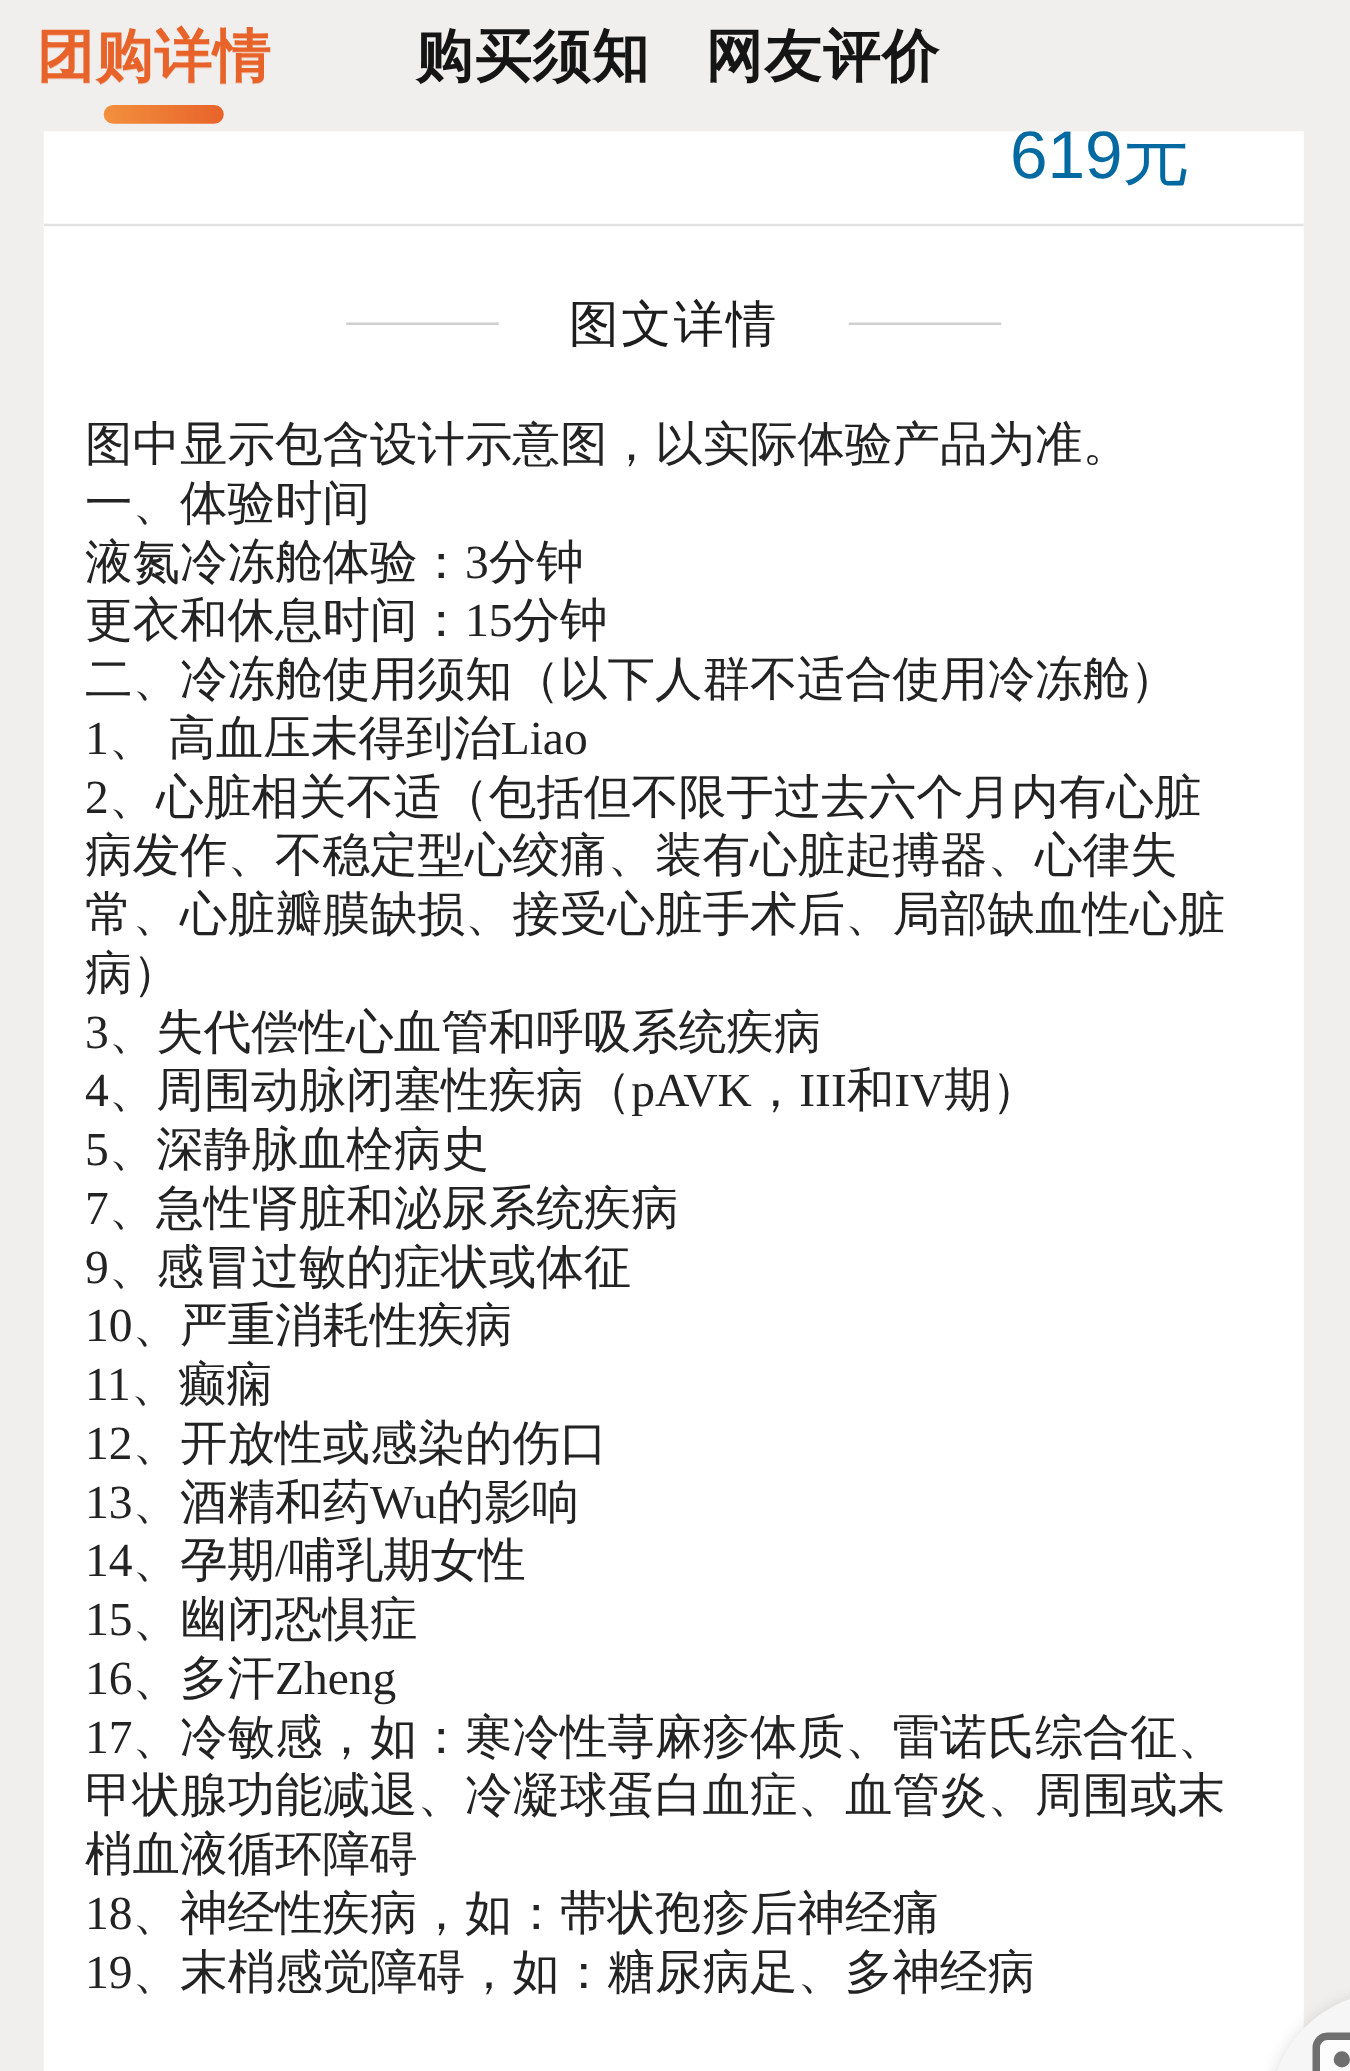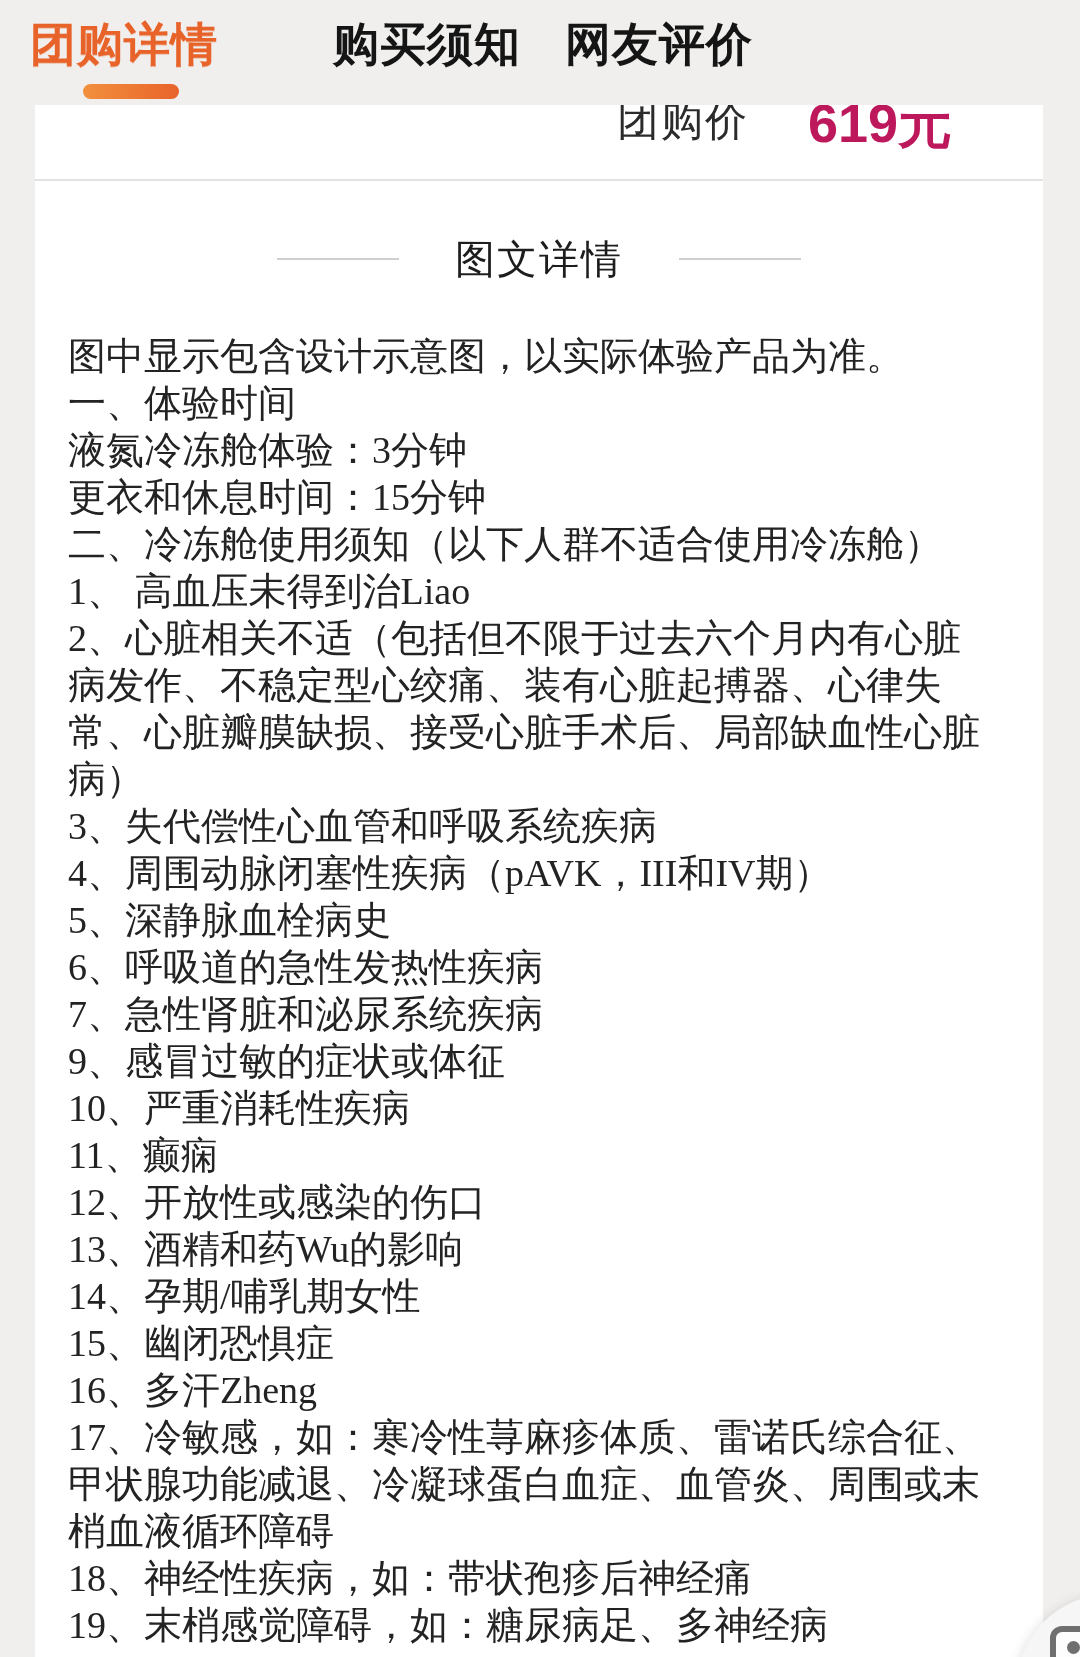--- a/index.html
+++ b/index.html
@@ -17,22 +17,22 @@
   .tab-1{left:30px;}
   .tab-2{left:295px;margin-left:38px;}
   .tab-3{left:565px;}
   .indicator{position:absolute;left:83px;top:84px;width:96px;height:15px;border-radius:9px;
        background:linear-gradient(90deg,#f2903d,#e8632a);}
   
   .card{position:absolute;left:35px;top:105px;width:1008px;height:1552px;
         background:#ffffff;overflow:hidden;}
   .price-label{position:absolute;left:582px;top:-12px;font-size:42px;color:#2b2b2b;
         letter-spacing:2px;white-space:nowrap;}
-  .price-value{position:absolute;left:773px;top:-17px;font-size:54px;font-weight:bold;
-        color:#be185d;white-space:nowrap;}
+  .price-value{position:absolute;left:773px;top:-17px;font-size:54px;font-weight:normal;
+        color:#0369a1;white-space:nowrap;}
   .divider{position:absolute;left:0;top:74px;width:1008px;height:0;
         border-top:2px solid #e2e2e2;}
   .section-header{position:absolute;left:0;top:128px;width:1008px;height:52px;
         display:flex;align-items:center;justify-content:center;gap:56px;}
   .header-line{width:122px;height:2px;background:#cfcfcf;}
   .section-title{font-size:40px;color:#1d1d1d;letter-spacing:2px;white-space:nowrap;}
   .body-text{position:absolute;left:33px;top:228px;width:916px;
         font-size:38px;line-height:47px;color:#232323;
         word-break:break-all;overflow-wrap:anywhere;}
   .detail-line{margin:0;padding:0;font-family:Liberation Serif, serif;}
@@ -48,42 +48,40 @@
 <body>
 
 <div class="tabbar">
   <div class="tab tab-1 active">团购详情</div>
   <div class="tab tab-2">购买须知</div>
   <div class="tab tab-3">网友评价</div>
   <div class="indicator"></div>
 </div>
 
 <div class="card">
-  <div class="price-label">团购价</div>
   <div class="price-value">619元</div>
   <div class="divider"></div>
 
   <div class="section-header">
     <div class="header-line"></div>
     <div class="section-title">图文详情</div>
     <div class="header-line"></div>
   </div>
 
   <div class="body-text" id="detail-lines">
       <div class="detail-line">图中显示包含设计示意图，以实际体验产品为准。</div>
       <div class="detail-line">一、体验时间</div>
       <div class="detail-line">液氮冷冻舱体验：3分钟</div>
       <div class="detail-line">更衣和休息时间：15分钟</div>
       <div class="detail-line">二、冷冻舱使用须知（以下人群不适合使用冷冻舱）</div>
       <div class="detail-line">1、 高血压未得到治Liao</div>
       <div class="detail-line">2、心脏相关不适（包括但不限于过去六个月内有心脏病发作、不稳定型心绞痛、装有心脏起搏器、心律失常、心脏瓣膜缺损、接受心脏手术后、局部缺血性心脏病）</div>
       <div class="detail-line">3、失代偿性心血管和呼吸系统疾病</div>
       <div class="detail-line">4、周围动脉闭塞性疾病（pAVK，III和IV期）</div>
       <div class="detail-line">5、深静脉血栓病史</div>
-      <div class="detail-line">6、呼吸道的急性发热性疾病</div>
       <div class="detail-line">7、急性肾脏和泌尿系统疾病</div>
       <div class="detail-line">9、感冒过敏的症状或体征</div>
       <div class="detail-line">10、严重消耗性疾病</div>
       <div class="detail-line">11、癫痫</div>
       <div class="detail-line">12、开放性或感染的伤口</div>
       <div class="detail-line">13、酒精和药Wu的影响</div>
       <div class="detail-line">14、孕期/哺乳期女性</div>
       <div class="detail-line">15、幽闭恐惧症</div>
       <div class="detail-line">16、多汗Zheng</div>
       <div class="detail-line">17、冷敏感，如：寒冷性荨麻疹体质、雷诺氏综合征、甲状腺功能减退、冷凝球蛋白血症、血管炎、周围或末梢血液循环障碍</div>

